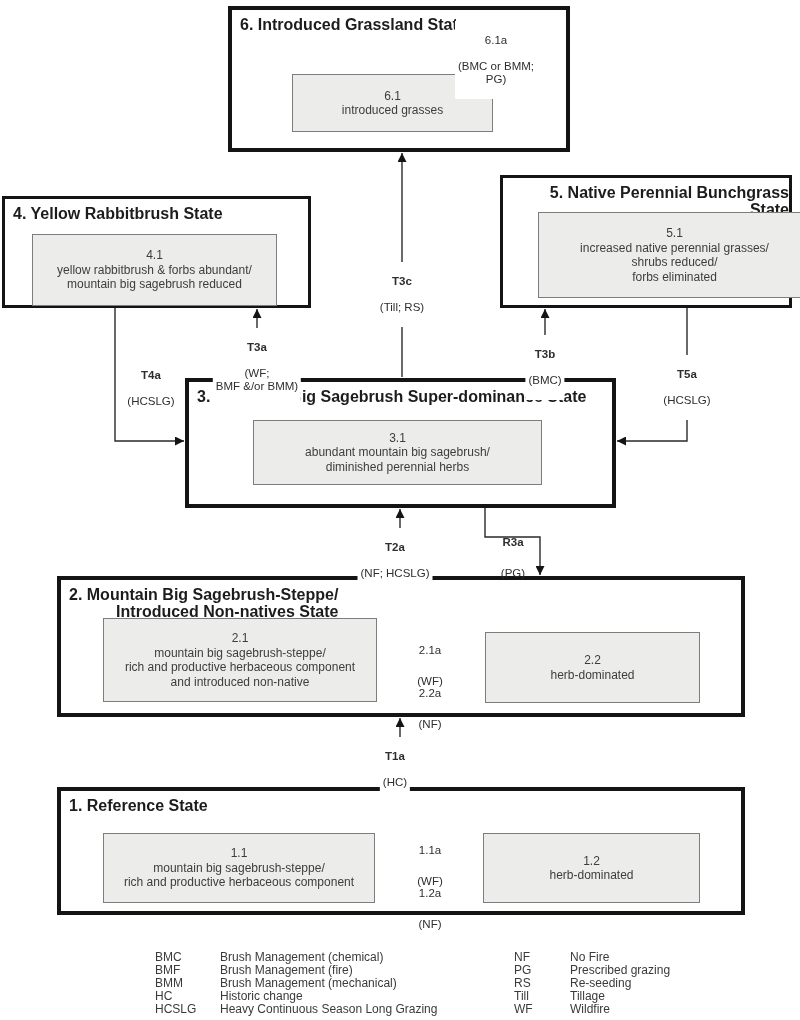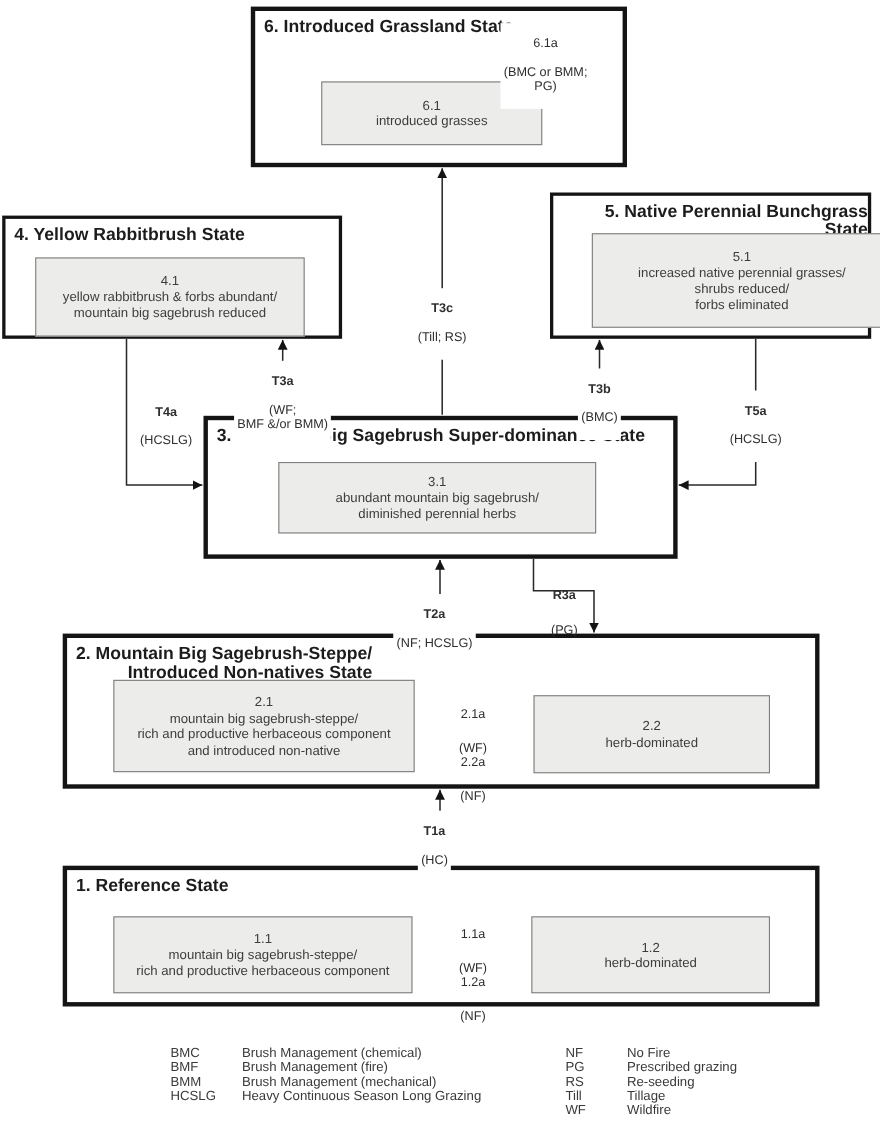--- a/index.html
+++ b/index.html
@@ -151,21 +151,21 @@
   <div class="lbl bg" style="left:545px;top:335px;">
     <div class="code">T3b</div>
     <div class="cause">(BMC)</div>
   </div>
 
   <div class="lbl bg" style="left:687px;top:355px;">
     <div class="code">T5a</div>
     <div class="cause">(HCSLG)</div>
   </div>
 
-  <div class="lbl bg" style="left:395px;top:540px;">
+  <div class="lbl bg" style="left:395px;top:528px;">
     <div class="code">T2a</div>
     <div class="cause">(NF; HCSLG)</div>
   </div>
 
   <div class="lbl split" style="left:513px;top:523px;">
     <div class="code">R3a</div>
     <div class="cause">(PG)</div>
   </div>
 
   <div class="lbl split plain" style="left:430px;top:631px;">
@@ -200,20 +200,24 @@
     </div>
     <div class="lrow">
       <span class="abbr">BMF</span>
       <span class="ldef">Brush Management (fire)</span>
     </div>
     <div class="lrow">
       <span class="abbr">BMM</span>
       <span class="ldef">Brush Management (mechanical)</span>
     </div>
     <div class="lrow">
+      <span class="abbr">HC</span>
+      <span class="ldef">Historic change</span>
+    </div>
+    <div class="lrow">
       <span class="abbr">HCSLG</span>
       <span class="ldef">Heavy Continuous Season Long Grazing</span>
     </div>
   </div>
 
   <div class="legend-col legend-right" style="left:514px;top:951px;">
     <div class="lrow">
       <span class="abbr">NF</span>
       <span class="ldef">No Fire</span>
     </div>

